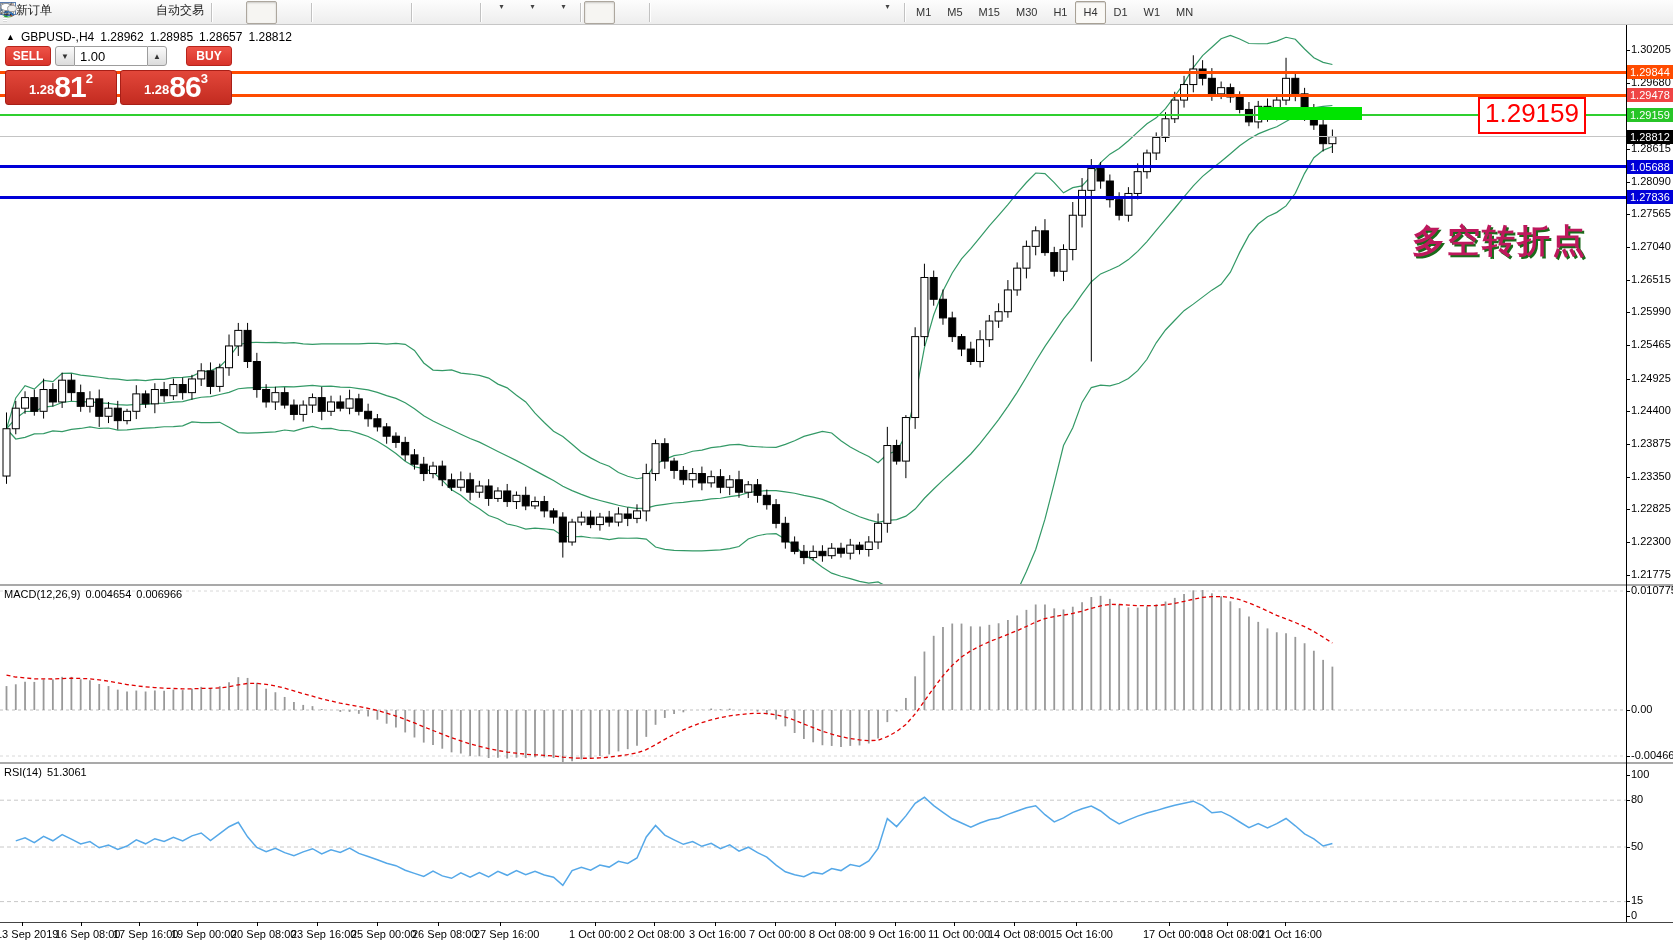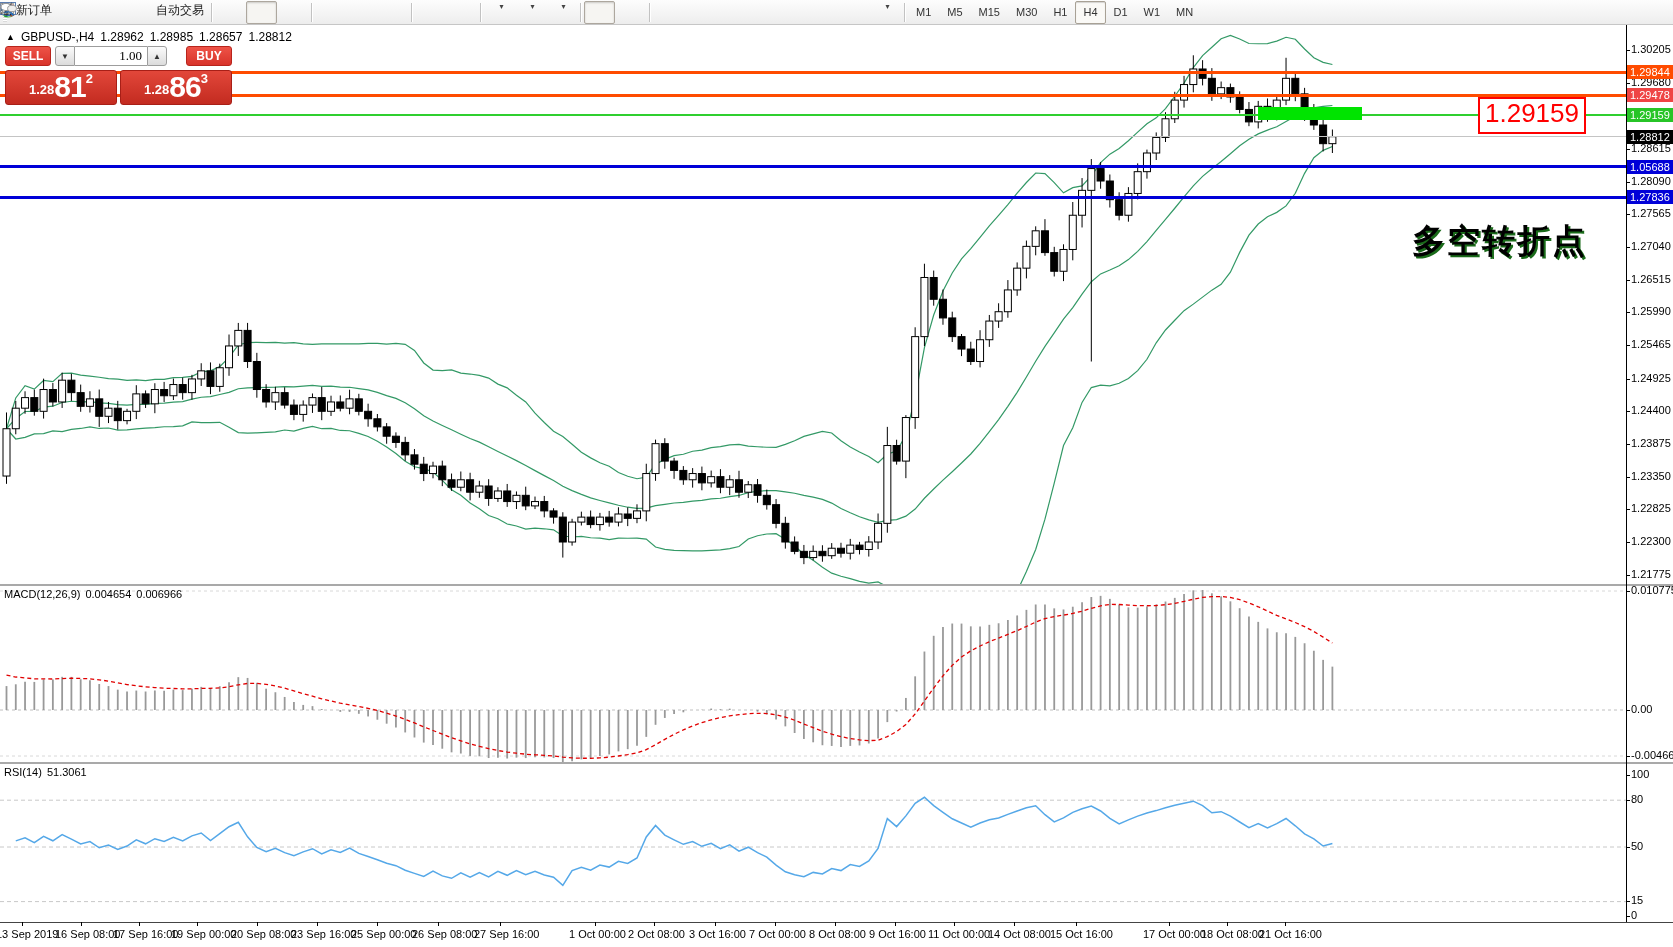--- a/index.html
+++ b/index.html
@@ -37,32 +37,32 @@
   #trade-panel{position:absolute;left:5px;top:46px;width:227px;}
   .tp-row1{display:flex;height:20px;gap:4px;}
   .tp-btn{flex:0 0 44px;background:linear-gradient(#ee5347,#d8332a);color:#fff;font-size:12px;font-weight:bold;
     display:flex;align-items:center;justify-content:center;border-radius:3px;border:1px solid #b8241c;}
   .tp-spin{flex:1;display:flex;height:20px;}
   .spin-btn{width:20px;background:linear-gradient(#fbfbfb,#dcdcdc);border:1px solid #9d9d9d;
     display:flex;align-items:center;justify-content:center;font-size:8px;color:#333;box-sizing:border-box;}
   .spin-btn:first-child{border-radius:3px 0 0 3px;}
   .spin-btn:last-child{border-radius:0 3px 3px 0;}
   #volume-input{width:72px;border:1px solid #9d9d9d;border-left:none;border-right:none;
-    font-size:13px;text-align:right;padding:0 5px;font-family:Liberation Serif, serif;box-sizing:border-box;}
+    font-size:13px;padding:0 5px;font-family:Liberation Sans, sans-serif;box-sizing:border-box;}
   .tp-row2{display:flex;gap:3px;margin-top:4px;height:35px;}
   .tp-price{flex:1;background:linear-gradient(#e2473a,#c32b20);border:1px solid #a81f17;border-radius:3px;
     color:#fff;display:flex;align-items:flex-end;justify-content:center;padding-bottom:2px;}
   .tp-price .sm{font-size:13px;font-weight:bold;line-height:24px;}
   .tp-price .big{font-size:30px;font-weight:bold;line-height:30px;letter-spacing:-1px;margin-top:24px;}
   .tp-price .sup{font-size:13px;font-weight:bold;line-height:13px;align-self:flex-start;margin-top:1px;}
   
   .hline{position:absolute;left:0;}
   #price-flag-box{position:absolute;background:#fff;border:2px solid #ff0000;color:#ff0000;
     font-size:26px;line-height:29px;text-align:center;font-family:"Liberation Sans",sans-serif;}
-  #cn-annotation{position:absolute;font-size:33px;font-weight:bold;color:#000000;
+  #cn-annotation{position:absolute;font-size:33px;font-weight:bold;color:#be185d;
     text-shadow:2px 2px 0 #1a6b1a;white-space:nowrap;letter-spacing:2px;}
   #green-rect{position:absolute;background:#00e400;}
   svg{position:absolute;left:0;}
 </style>
 </head>
 <body>
 
 <div id="app">
 
   <div id="toolbar">

